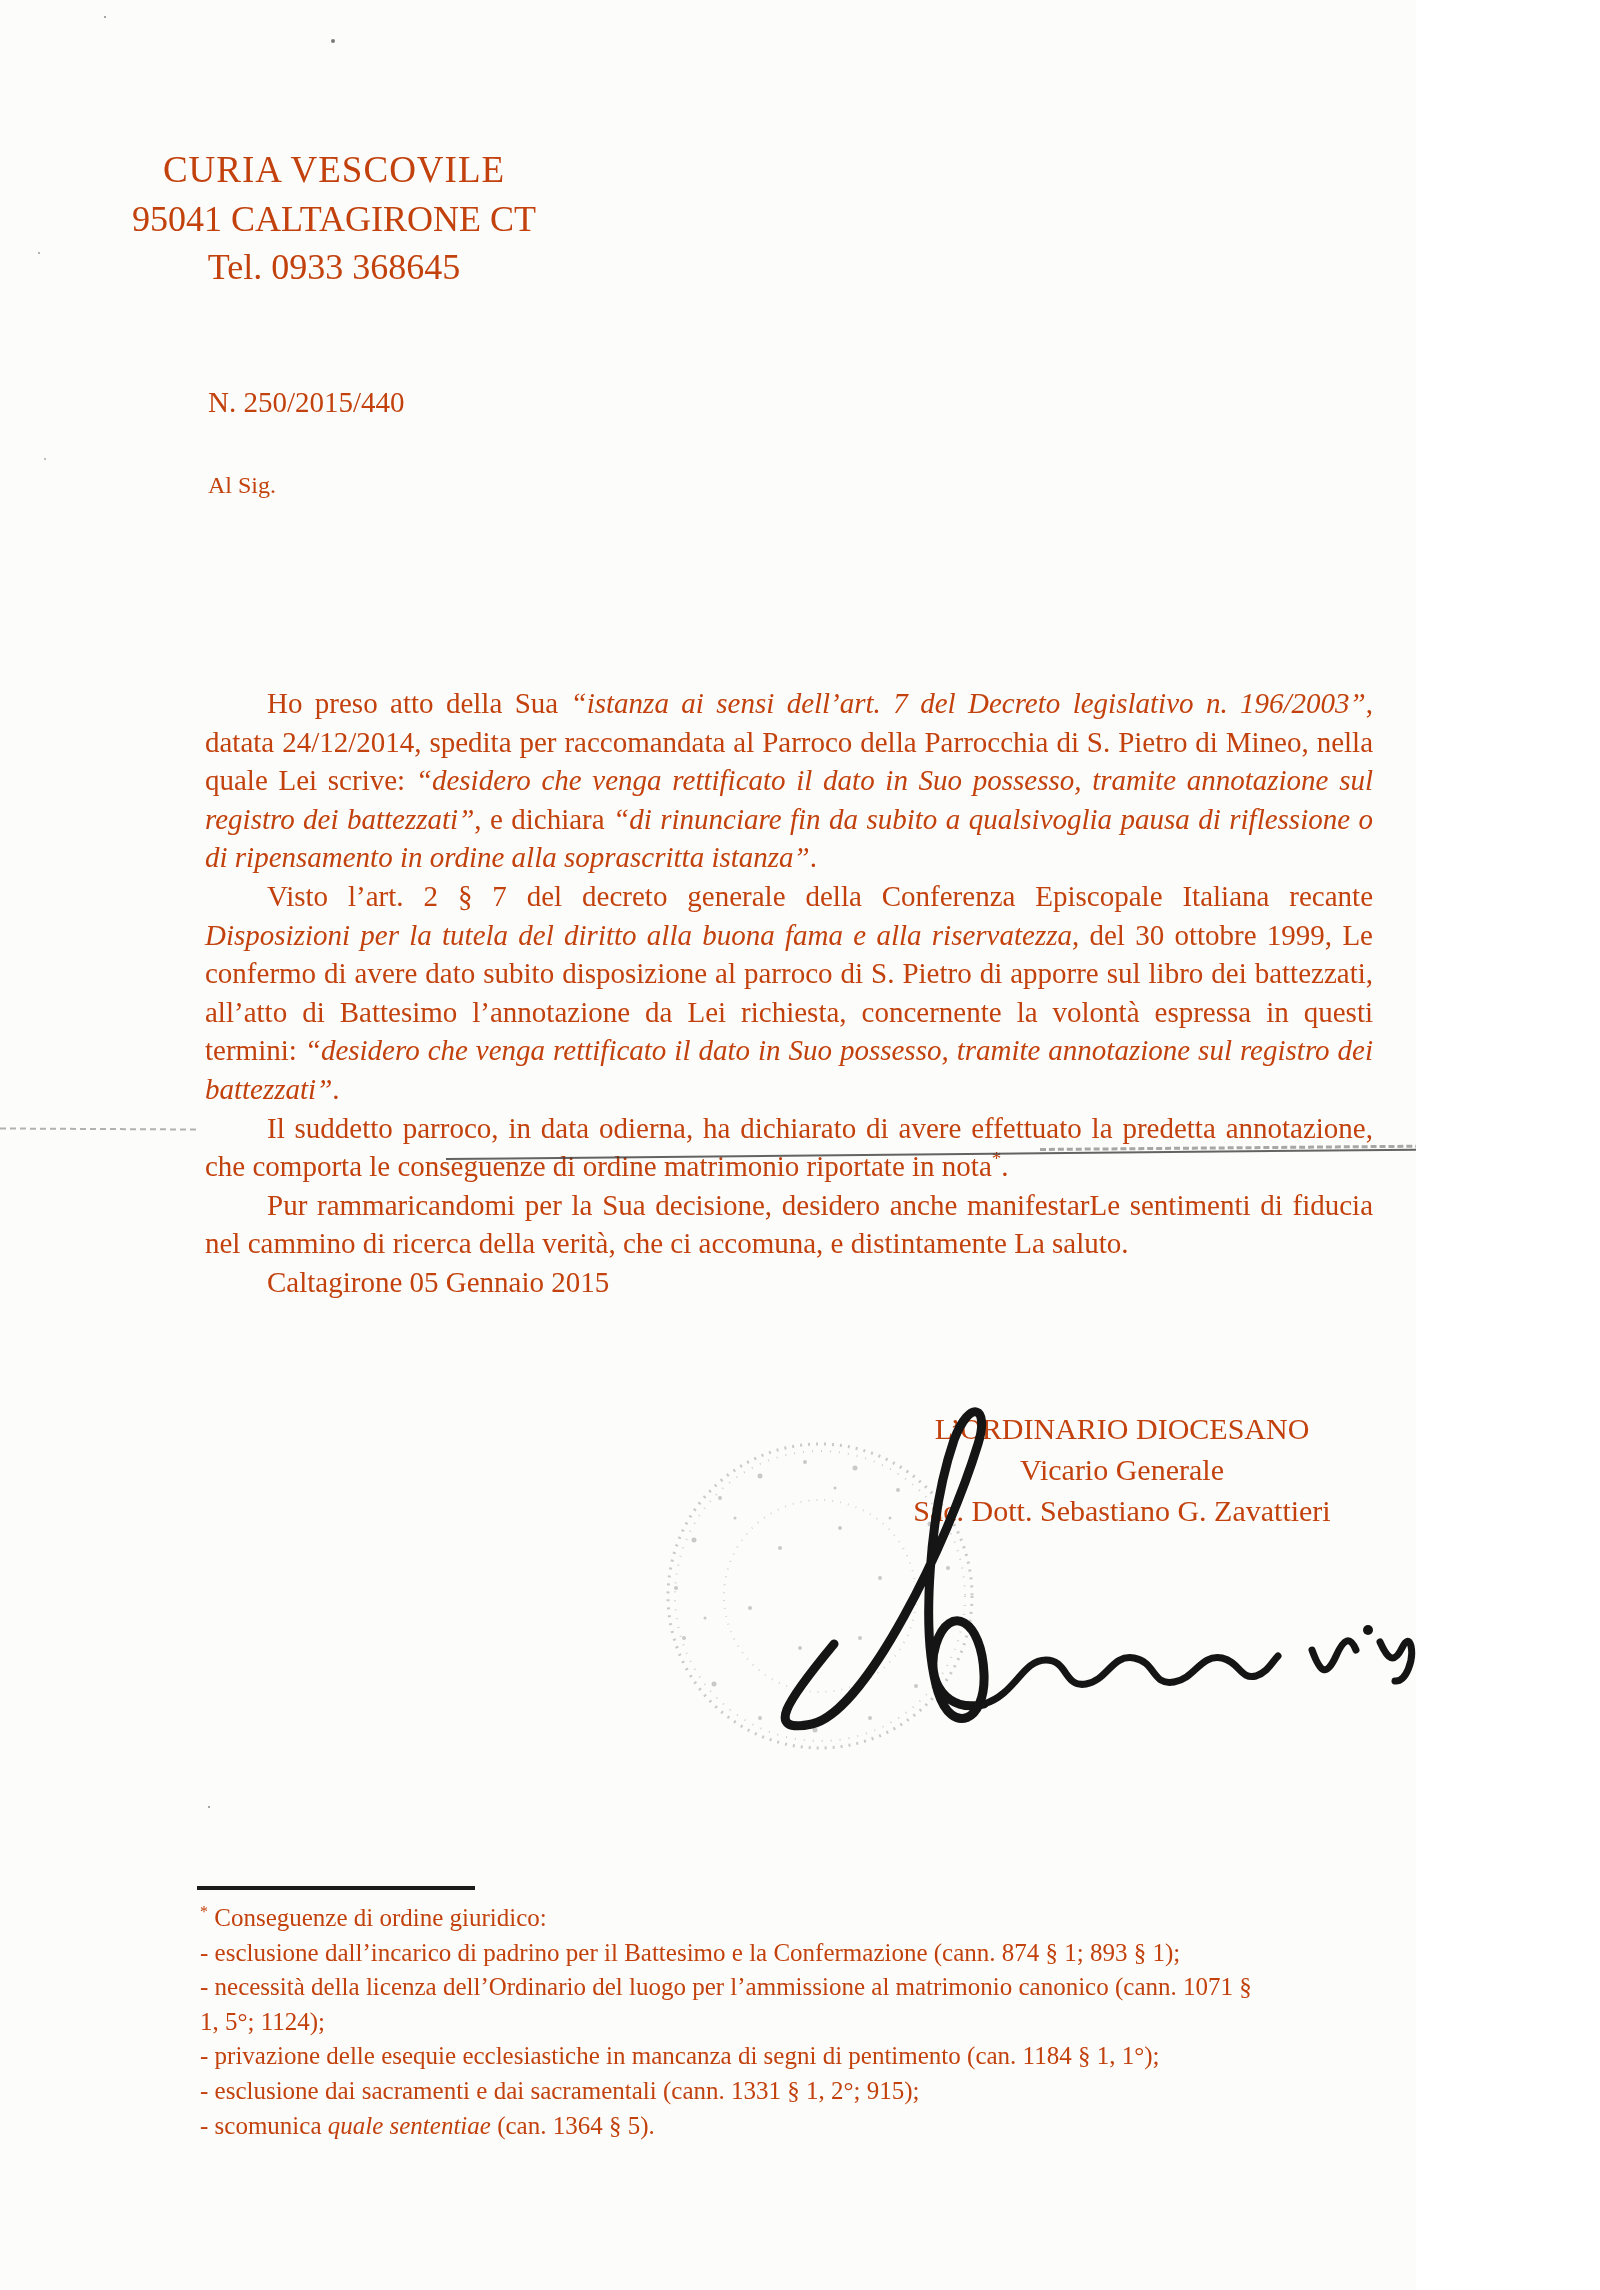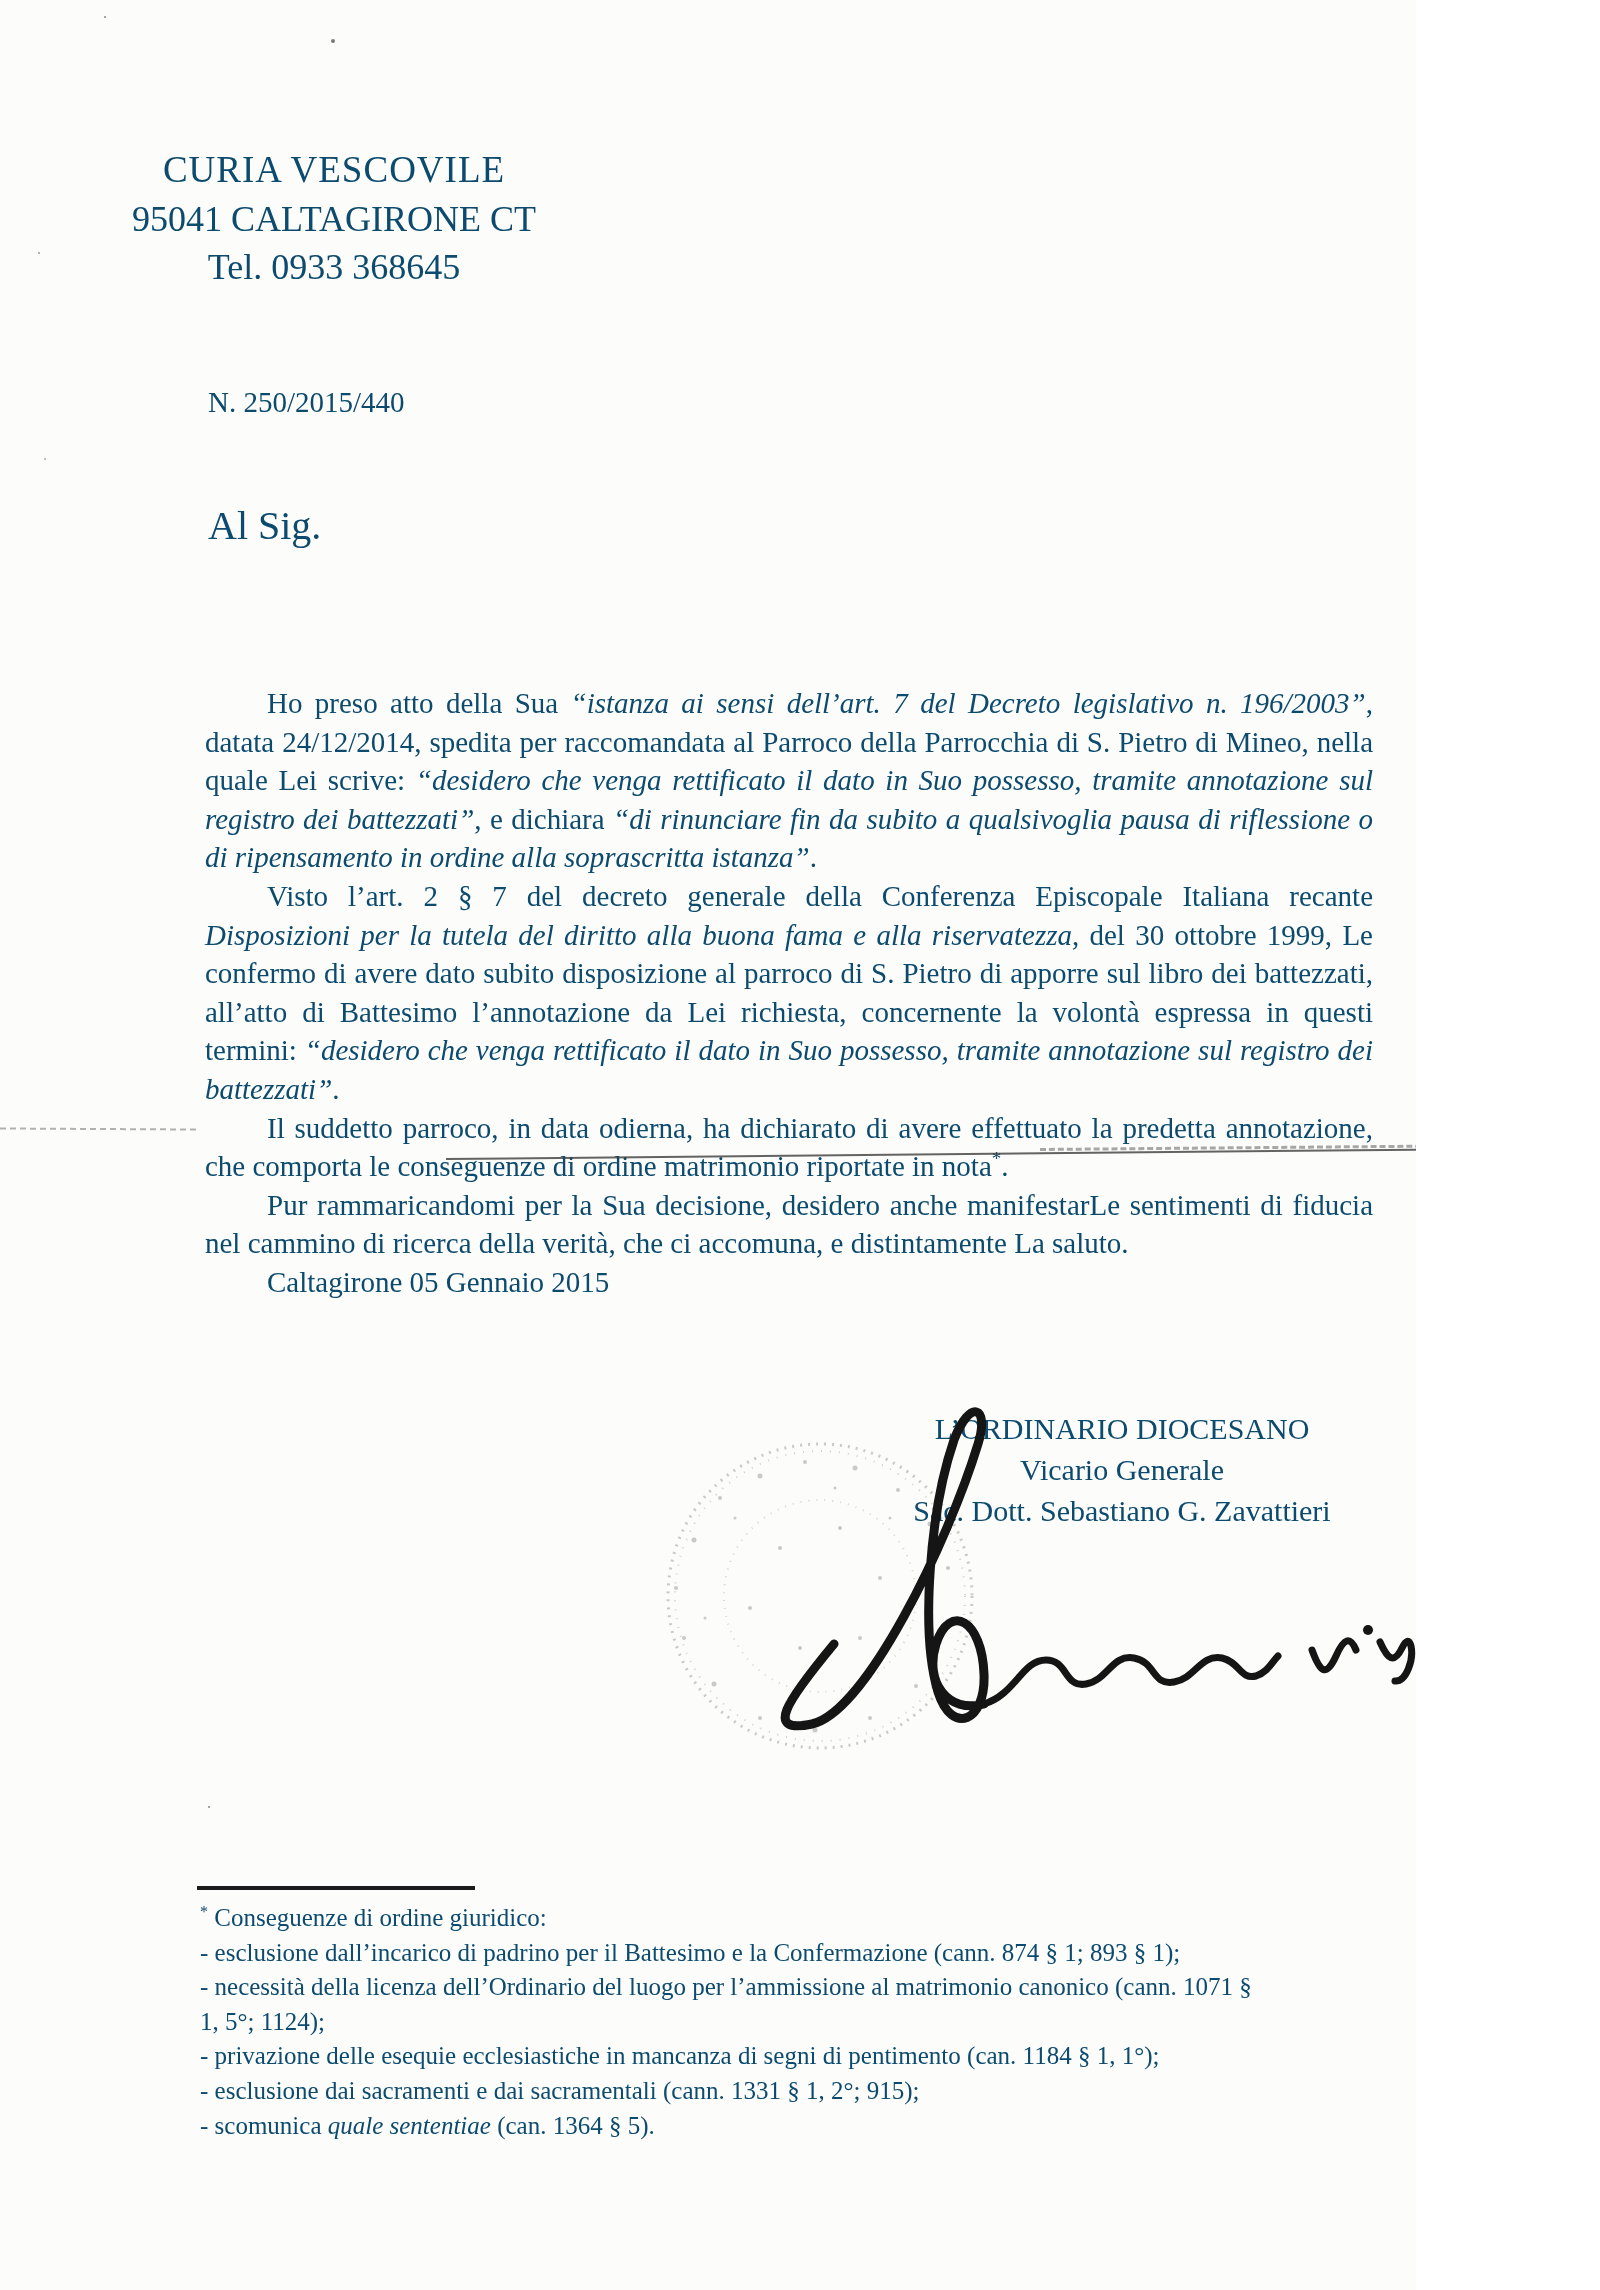--- a/index.html
+++ b/index.html
@@ -1,28 +1,28 @@
 <!DOCTYPE html>
 <html><head>
 <meta charset="utf-8">
 <style>
   html, body { margin:0; padding:0; background:#ffffff; }
   .page {
     position:relative; width:1416px; height:2290px;
     background:#fcfcfb; overflow:hidden;
     font-family:"Liberation Serif","DejaVu Serif",serif;
-    color:#0c4a6e;
+    color:#c2410c;
   }
   .letterhead { position:absolute; left:108px; top:148px; width:452px; text-align:center; }
   .lh-org   { font-size:37px; letter-spacing:1px; }
   .lh-addr  { font-size:36px; margin-top:7px; }
   .lh-phone { font-size:36px; margin-top:6px; }
 
   .ref        { position:absolute; left:208px; top:386px; font-size:29px; }
-  .salutation { position:absolute; left:208px; top:502px; font-size:40px; }
+  .salutation { position:absolute; left:208px; top:472px; font-size:24px; }
 
   .body-block {
     position:absolute; left:205px; top:684px; width:1168px;
     font-size:29px; line-height:38.6px; text-align:justify;
   }
   .para { margin:0; text-indent:62px; }
   .it { font-style:italic; }
   sup.noteref { font-size:19px; line-height:0; vertical-align:super; }
 
   .sigblock {

